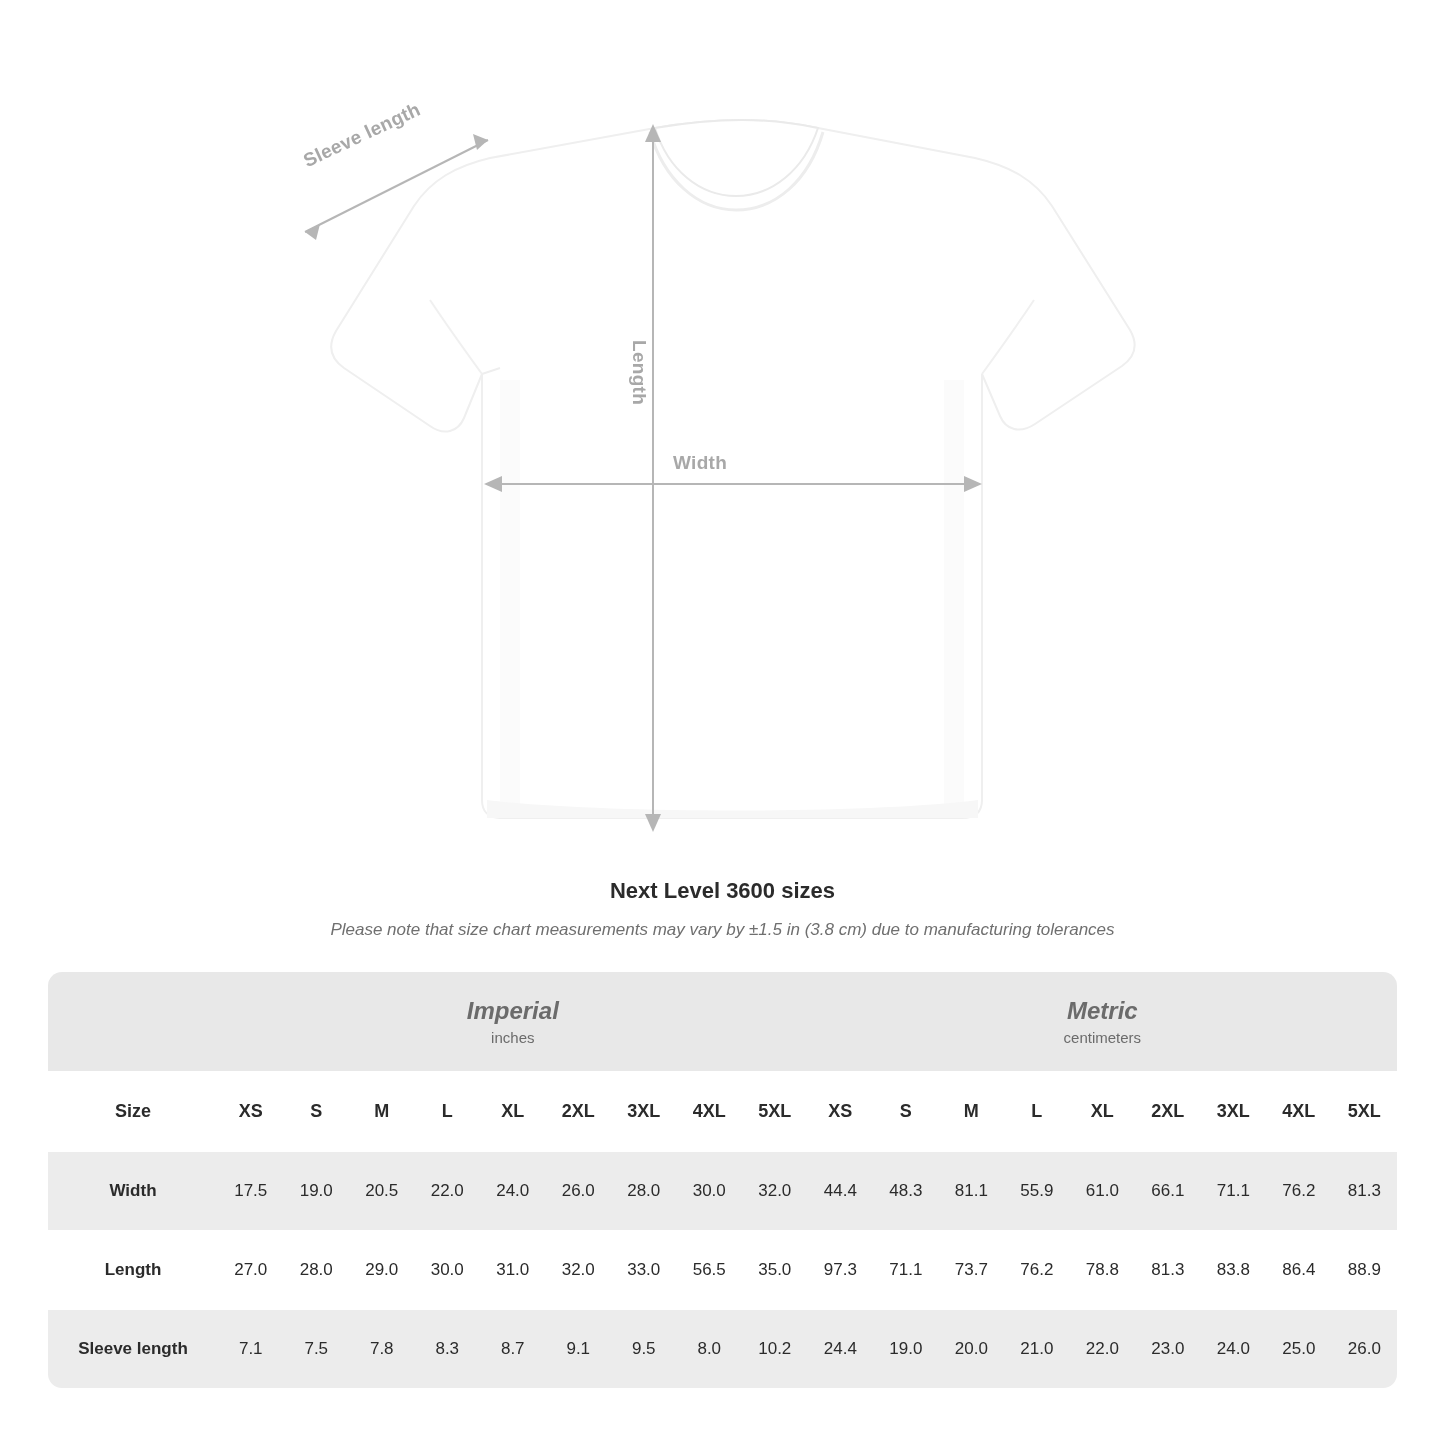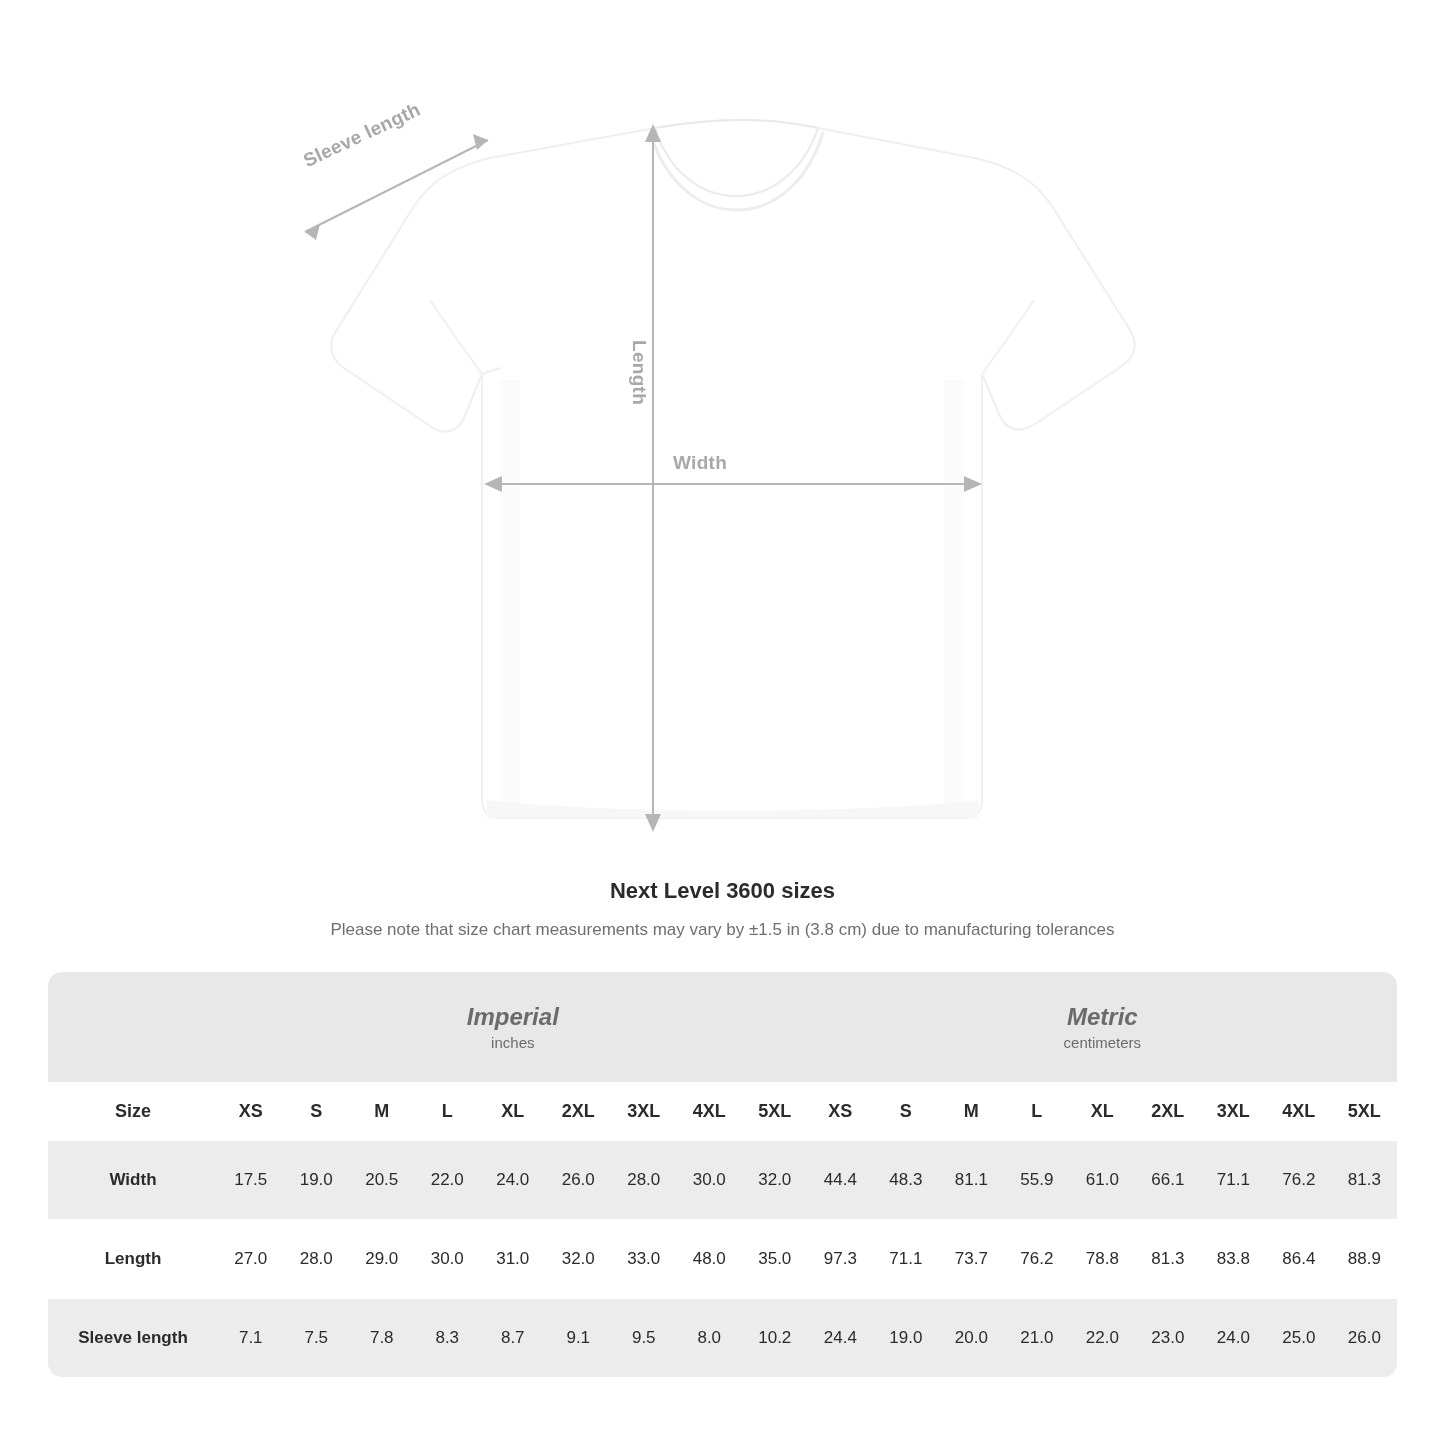--- a/index.html
+++ b/index.html
@@ -63,20 +63,21 @@
     margin-top: 18px;
   }
   .chart-title {
     font-size: 22px;
     font-weight: bold;
     color: #2b2b2b;
     margin: 0 0 10px 0;
   }
   .chart-note {
     font-size: 17px;
+    font-style: italic;
     color: #6f6f6f;
     margin: 16px;
   }
 
   
   .table-wrap {
     margin: 32px 48px 0 48px;
     border-radius: 14px;
     overflow: hidden;
   }
@@ -90,21 +91,21 @@
     text-align: center;
     font-size: 17px;
     color: #2b2b2b;
     padding: 0;
     height: 78px;
     vertical-align: middle;
   }
   
   tr.system-row th {
     background: #e8e8e8;
-    height: 110px;
+    height: 99px;
     padding: 0;
   }
   .sys-name {
     font-size: 24px;
     font-style: italic;
     font-weight: bold;
     color: #6b6b6b;
     line-height: 1.15;
   }
   .sys-unit {
@@ -117,21 +118,21 @@
   tr.system-row th.corner {
     background: #e8e8e8;
   }
 
   
   tr.size-row th {
     background: #ffffff;
     font-size: 18px;
     font-weight: bold;
     color: #2b2b2b;
-    height: 58px;
+    height: 80px;
   }
   tr.size-row th.rowhead {
     background: #ffffff;
   }
 
   
   tr.data-row td {
     background: #ffffff;
     font-size: 17px;
   }
@@ -307,21 +308,21 @@
 
         <tr class="data-row row-sep">
           <td class="rowhead">Length</td>
           <td>27.0</td>
           <td>28.0</td>
           <td>29.0</td>
           <td>30.0</td>
           <td>31.0</td>
           <td>32.0</td>
           <td>33.0</td>
-          <td>48.0</td>
+          <td>56.5</td>
           <td>35.0</td>
           <td>97.3</td>
           <td>71.1</td>
           <td>73.7</td>
           <td>76.2</td>
           <td>78.8</td>
           <td>81.3</td>
           <td>83.8</td>
           <td>86.4</td>
           <td>88.9</td>

